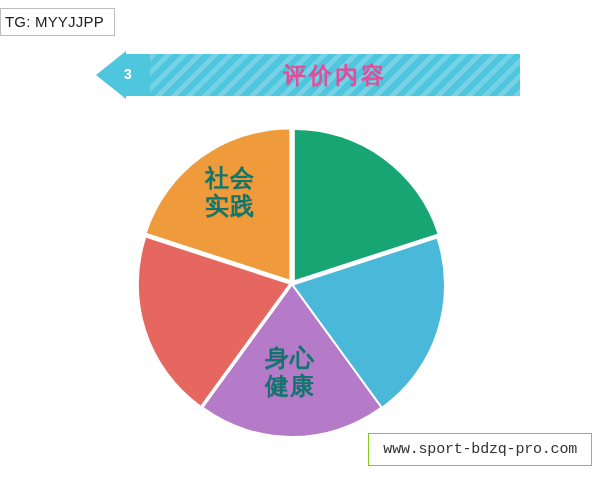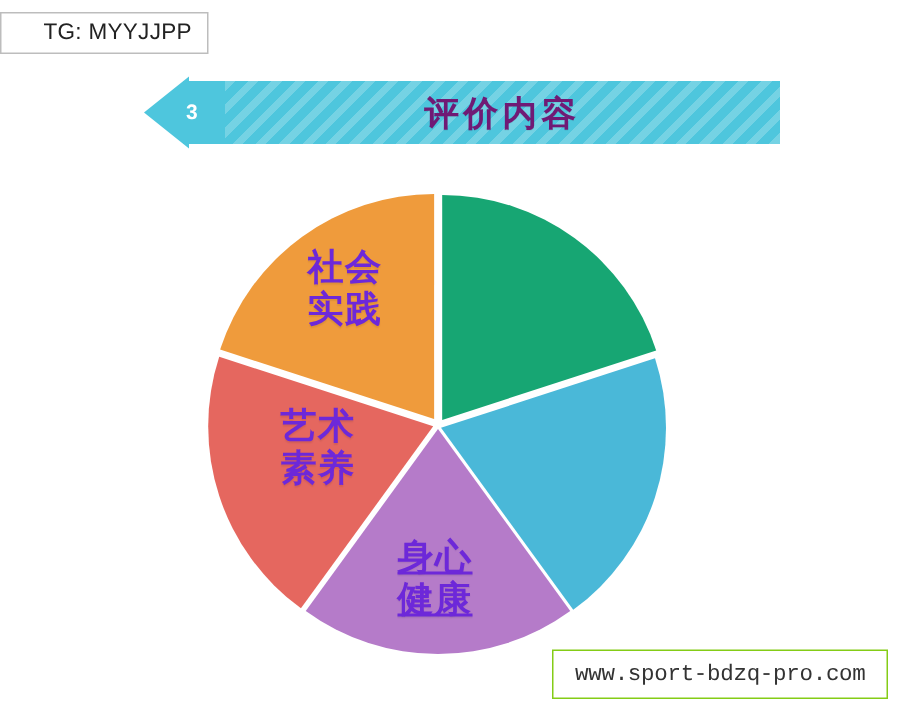--- a/index.html
+++ b/index.html
@@ -15,21 +15,21 @@
     overflow: hidden;
   }
 
   
   .tg-tag {
     position: absolute;
     left: 0;
     top: 8px;
     background: #ffffff;
     border: 1px solid #bdbdbd;
-    padding: 5px 10px 6px 28px;
+    padding: 5px 10px 6px 4px;
     font-size: 15px;
     color: #222222;
     letter-spacing: 0.2px;
     font-family: "Liberation Sans", sans-serif;
     line-height: 1;
     z-index: 40;
   }
 
   
   .site-tag {
@@ -89,21 +89,21 @@
   }
   .banner-title {
     position: absolute;
     left: 54px;
     top: 6px;
     right: 0;
     height: 42px;
     display: flex;
     align-items: center;
     justify-content: center;
-    color: #701a75;
+    color: #ec4899;
     font-size: 23px;
     font-weight: bold;
     letter-spacing: 3px;
     font-family: "DejaVu Sans", sans-serif;
     z-index: 3;
     text-shadow: 0 1px 0 rgba(0,0,0,0.06);
   }
 
   
   .pie-wrap {
@@ -112,33 +112,33 @@
     top: 112px;
     width: 340px;
     height: 340px;
   }
   .pie-svg {
     display: block;
   }
 
   .slice-label {
     position: absolute;
-    color: #6d28d9;
+    color: #0f766e;
     font-weight: bold;
     font-size: 24px;
     line-height: 1.18;
     text-align: center;
     font-family: "DejaVu Sans", sans-serif;
     letter-spacing: 1px;
     white-space: pre-line;
     text-shadow: 0 1px 1px rgba(0,0,0,0.08);
   }
   .lbl-0 { left: 186px; top: 52px;  width: 96px; }   
   .lbl-1 { left: 196px; top: 158px; width: 96px; }   
-  .lbl-2 { left: 120px; top: 245px; width: 96px; text-decoration: underline; }   
+  .lbl-2 { left: 120px; top: 232px; width: 96px; }   
   .lbl-3 { left: 42px;  top: 158px; width: 96px; }   
   .lbl-4 { left: 60px;  top: 52px;  width: 96px; }   
 </style>
 </head>
 <body>
 
 <div class="tg-tag">TG: MYYJJPP</div>
 
 <div class="banner">
   <svg class="banner-arrow" viewBox="0 0 64 54" width="64" height="54">
@@ -169,19 +169,17 @@
       <path d="M170 170 L81.83 291.35 A150 150 0 0 1 27.34 123.65 Z" fill="#e5675f"></path>
     </g>
 
     <g transform="translate(-2.6,-2.6)">
       <path d="M170 170 L27.34 123.65 A150 150 0 0 1 170 20 Z" fill="#ef9b3c"></path>
     </g>
   </svg>
 
   <div class="slice-label lbl-2">身心
 健康</div>
-  <div class="slice-label lbl-3">艺术
-素养</div>
   <div class="slice-label lbl-4">社会
 实践</div>
 </div>
 
 <div class="site-tag">www.sport-bdzq-pro.com</div>
 
 </body></html>

